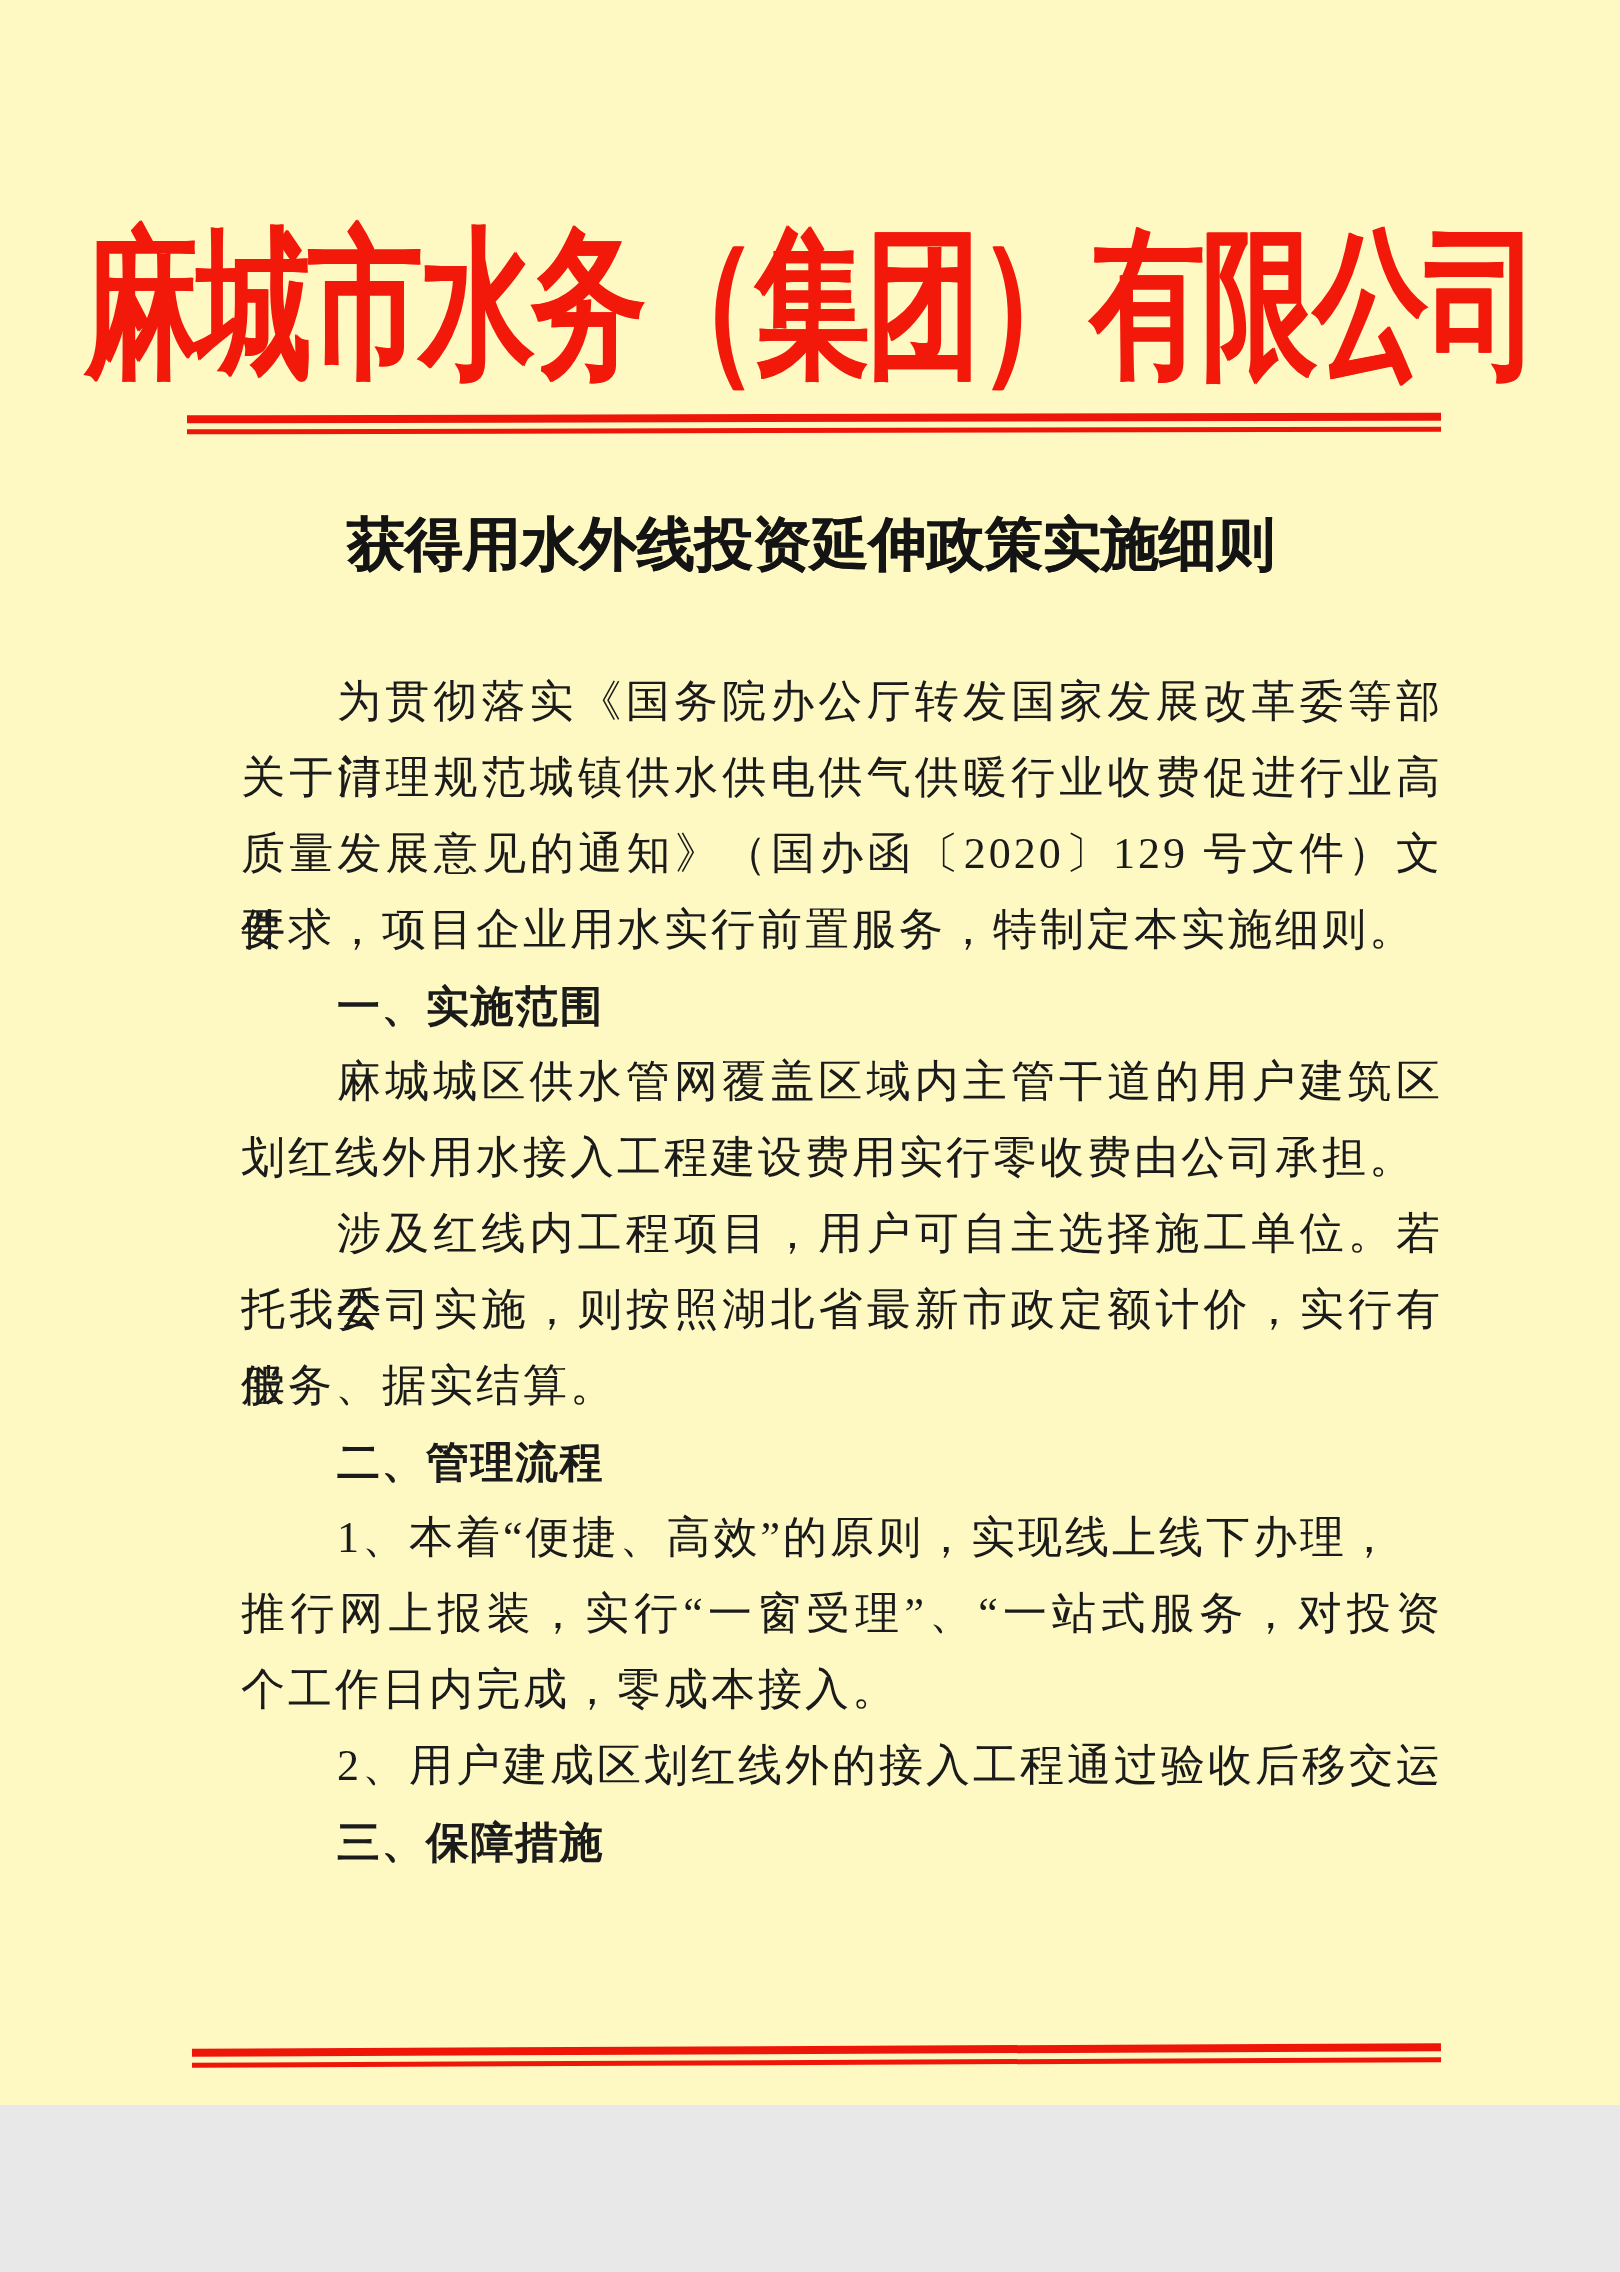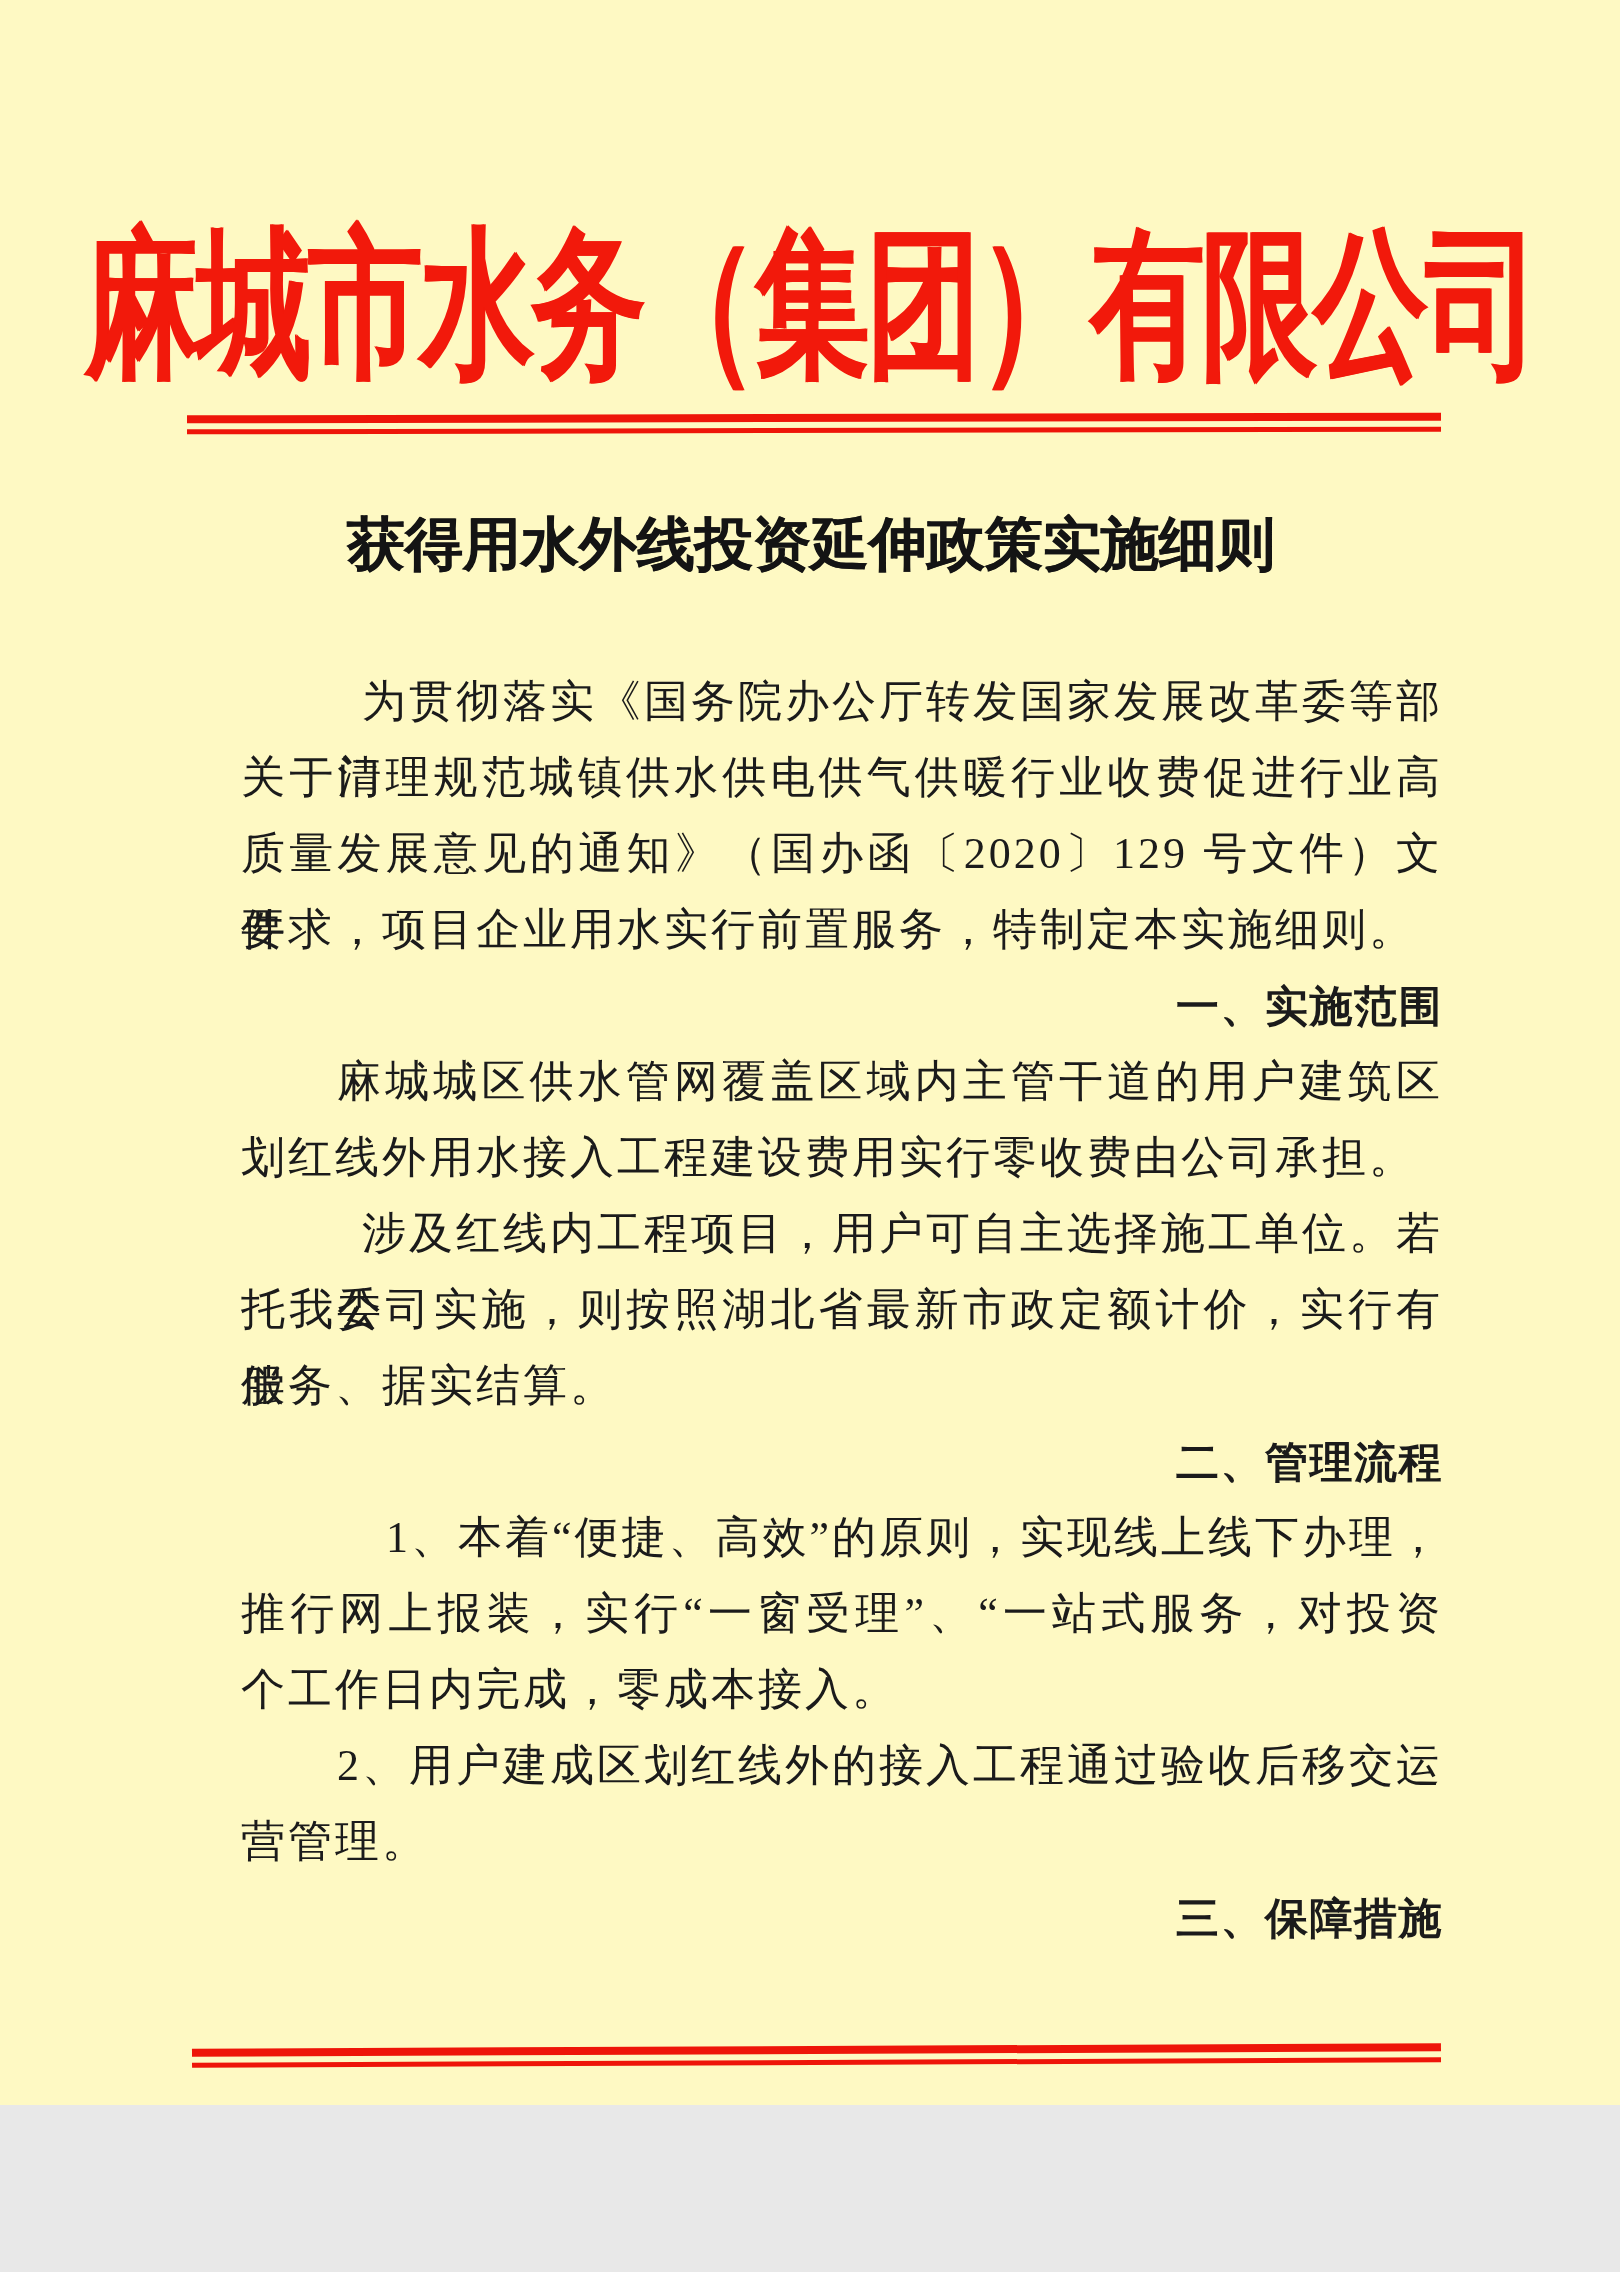--- a/index.html
+++ b/index.html
@@ -72,21 +72,21 @@
     letter-spacing: 3px;
     white-space: nowrap;
     font-family: "Liberation Serif", "DejaVu Serif", serif;
   }
   .line.fill {
     white-space: normal;
     text-align: justify;
     text-align-last: justify;
     text-justify: inter-character;
   }
-  .line.indent { padding-left: 96px; text-align: right; }
+  .line.indent { padding-left: 96px; }
   .line.heading {
     font-family: "DejaVu Sans", "Liberation Sans", sans-serif;
     font-weight: bold;
     letter-spacing: 1.5px;
     font-size: 43px;
   }
 </style>
 </head>
 <body>
 
@@ -109,20 +109,19 @@
       <div class="line fill indent">麻城城区供水管网覆盖区域内主管干道的用户建筑区</div>
       <div class="line end">划红线外用水接入工程建设费用实行零收费由公司承担。</div>
       <div class="line fill indent">涉及红线内工程项目，用户可自主选择施工单位。若委</div>
       <div class="line fill">托我公司实施，则按照湖北省最新市政定额计价，实行有偿</div>
       <div class="line end">服务、据实结算。</div>
       <div class="line heading indent">二、管理流程</div>
       <div class="line end indent">1、本着“便捷、高效”的原则，实现线上线下办理，</div>
       <div class="line fill">推行网上报装，实行“一窗受理”、“一站式服务，对投资</div>
       <div class="line end">个工作日内完成，零成本接入。</div>
       <div class="line fill indent">2、用户建成区划红线外的接入工程通过验收后移交运</div>
-      <div class="line end">营管理。</div>
       <div class="line heading indent">三、保障措施</div>
     </div>
 
   <div class="red-rule bottom-rule"></div>
 
 </div>
 
 
 </body></html>

